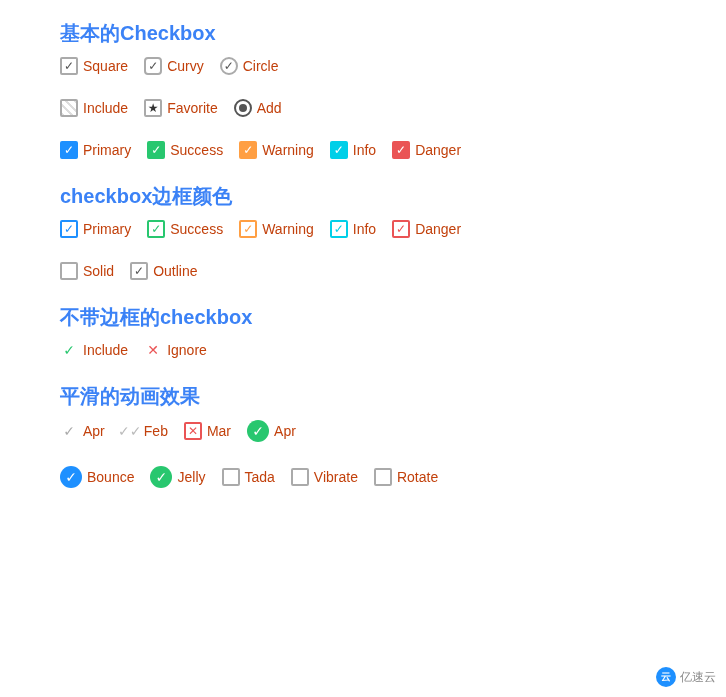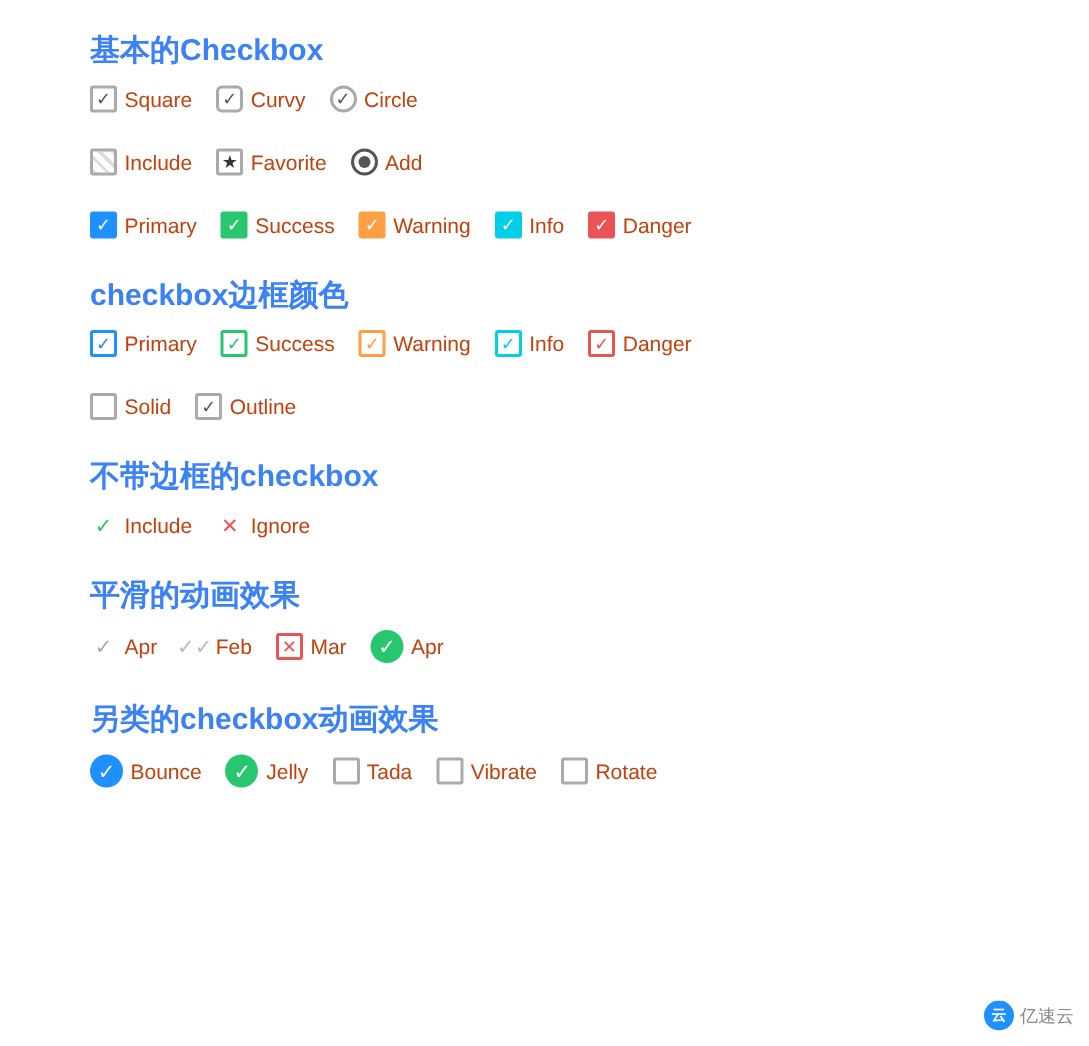--- a/index.html
+++ b/index.html
@@ -308,21 +308,20 @@
 
     <div class="checkbox-item">
       <div class="cb-round-green">✓</div>
       <span class="label">Apr</span>
     </div>
 
   </div>
 </div>
 
 <div class="section">
-  <div class="section-title">另类的checkbox动画效果</div>
   <div class="checkbox-row">
 
     <div class="checkbox-item">
       <div class="cb-round-blue">✓</div>
       <span class="label">Bounce</span>
     </div>
 
     <div class="checkbox-item">
       <div class="cb-round-green">✓</div>
       <span class="label">Jelly</span>

